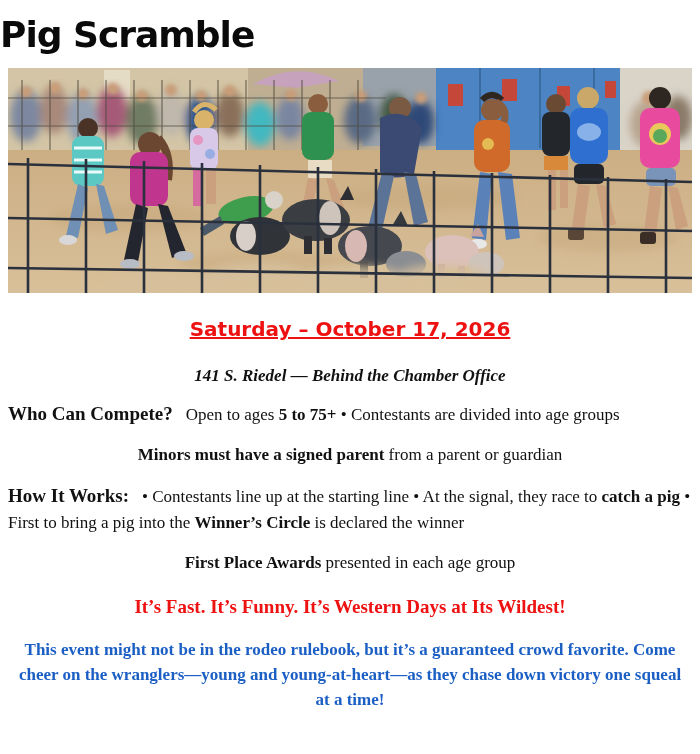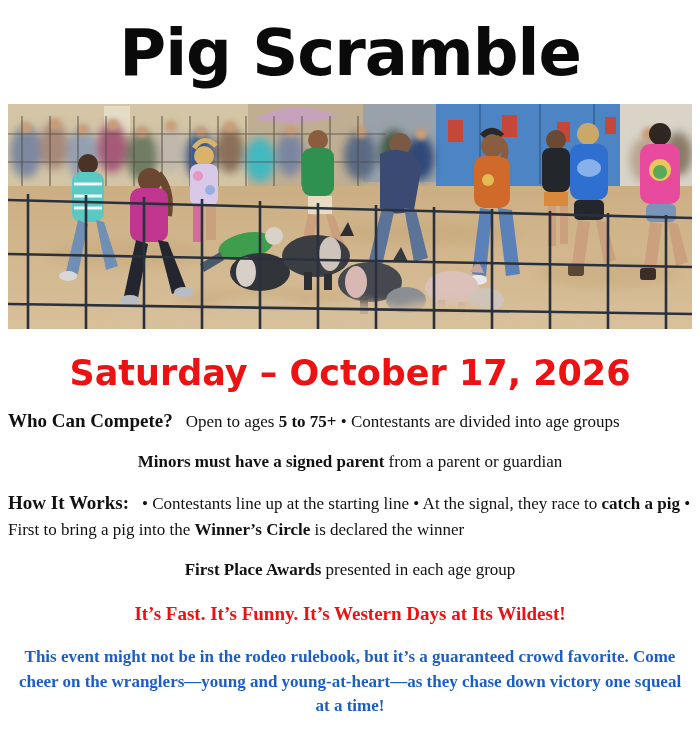--- a/index.html
+++ b/index.html
@@ -8,31 +8,31 @@
     --ink:#111111;
   }
   html,body{margin:0;padding:0;background:#ffffff;}
   body{
     width:700px;height:754px;overflow:hidden;
     font-family:"Liberation Serif", serif;color:var(--ink);
   }
   .flyer{width:700px;height:754px;position:relative;}
   .title{
     font-family:"DejaVu Sans", sans-serif;
-    font-weight:800;font-size:64px;letter-spacing:-1px;
-    text-align:center;margin:12px 0 0;line-height:1.3;color:#0a0a0a;
+    font-weight:800;font-size:36px;letter-spacing:-1px;
+    text-align:left;margin:12px 0 0;line-height:1.3;color:#0a0a0a;
   }
   .photo-wrap{
     margin:9px 8px 0 8px;height:225px;overflow:hidden;background:#cdb38c;
   }
   .photo-wrap svg{display:block;width:100%;height:100%;}
   .date-heading{
     font-family:"DejaVu Sans", sans-serif;
-    font-weight:bold;font-size:35px;color:var(--red);
-    text-align:center;margin:25px 16px 0;line-height:1.1;
+    font-weight:bold;font-size:20px;color:var(--red);
+    text-align:center;margin:25px 16px 0;line-height:1.1;text-decoration:underline;
   }
   .address{
     display:block;text-align:center;font-style:italic;font-weight:bold;
     font-size:17px;margin-top:26px;
   }
   .schedule{
     text-align:center;font-size:19px;margin:23px 4px 0;
   }
   .line{font-size:17px;margin:14px 8px 0;line-height:1.5;}
   .center{text-align:center;}
@@ -278,20 +278,21 @@
           <line x1="658" y1="111" x2="658" y2="225"></line>
         <path d="M0 96 L684 114"></path>
         <path d="M0 150 L684 163"></path>
         <path d="M0 200 L684 210"></path>
       </g>
     </svg>
   </div>
 
   <h2 class="date-heading">Saturday – October 17, 2026</h2>
 
+  <em class="address">141 S. Riedel — Behind the Chamber Office</em>
 
 
   <p class="line left"><span class="b lead">Who Can Compete?</span><span>Open to ages </span><span class="b">5 to 75+</span><span> • Contestants are divided into age groups</span></p>
 
   <p class="line center"><span class="b">Minors must have a signed parent</span><span> from a parent or guardian</span></p>
 
   <p class="line left"><span class="b lead">How It Works:</span><span>• Contestants line up at the starting line • At the signal, they race to </span><span class="b">catch a pig</span><span> • First to bring a pig into the </span><span class="b">Winner’s Circle</span><span> is declared the winner</span></p>
 
   <p class="line center"><span class="b">First Place Awards</span><span> presented in each age group</span></p>
 

